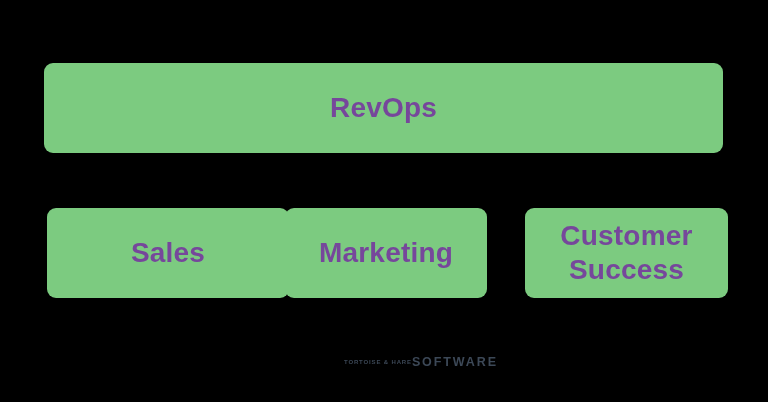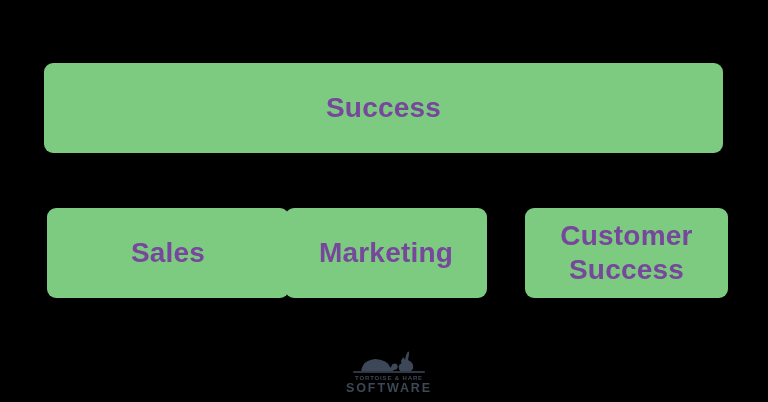--- a/index.html
+++ b/index.html
@@ -41,21 +41,21 @@
   }
   .box-child-0 { left: 47px;  width: 242px; }
   .box-child-1 { left: 285px; width: 202px; }
   .box-child-2 { left: 525px; width: 203px; padding: 0 14px; box-sizing: border-box; }
   .logo {
     position: absolute;
     left: 344px;
     top: 349px;
     width: 90px;
     display: flex;
-    flex-direction: column;
+    flex-direction: row;
     align-items: center;
     color: var(--logo-color, #3C4857);
   }
   .logo svg {
     display: block;
     width: 72px;
     height: 25px;
   }
   .logo-name {
     margin-top: 1px;
@@ -73,21 +73,21 @@
     white-space: nowrap;
     color: var(--logo-color, #3C4857);
   }
 </style>
 </head>
 <body>
 
 <div class="stage">
 
   <div class="box box-root">
-    <span>Success</span>
+    <span>RevOps</span>
   </div>
 
   <div class="box box-child box-child-0">
     <span>Sales</span>
   </div>
 
   <div class="box box-child box-child-1">
     <span>Marketing</span>
   </div>
 

